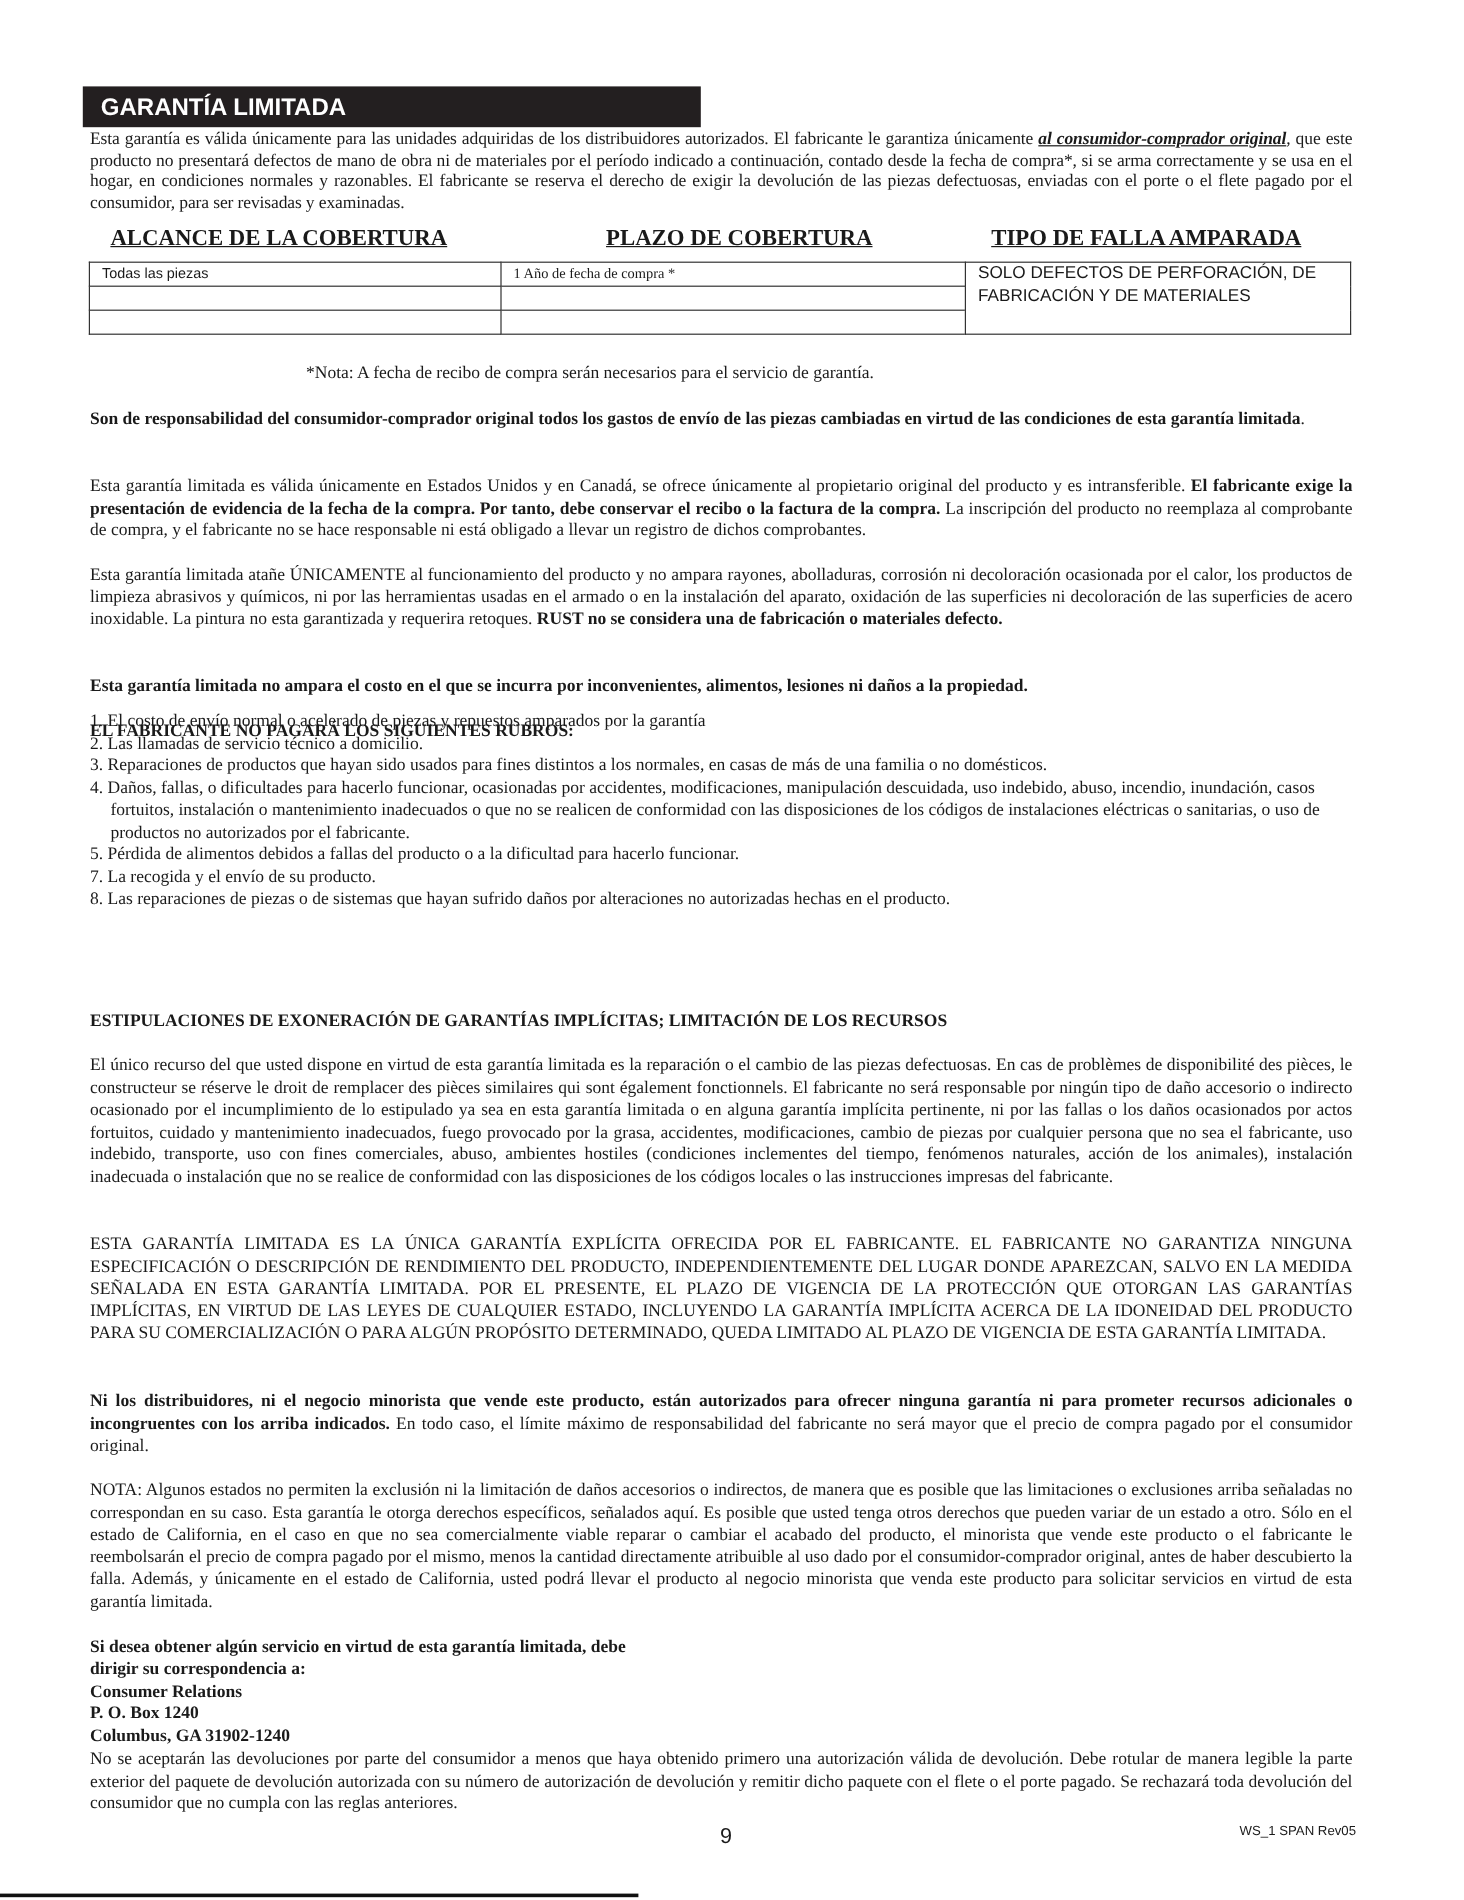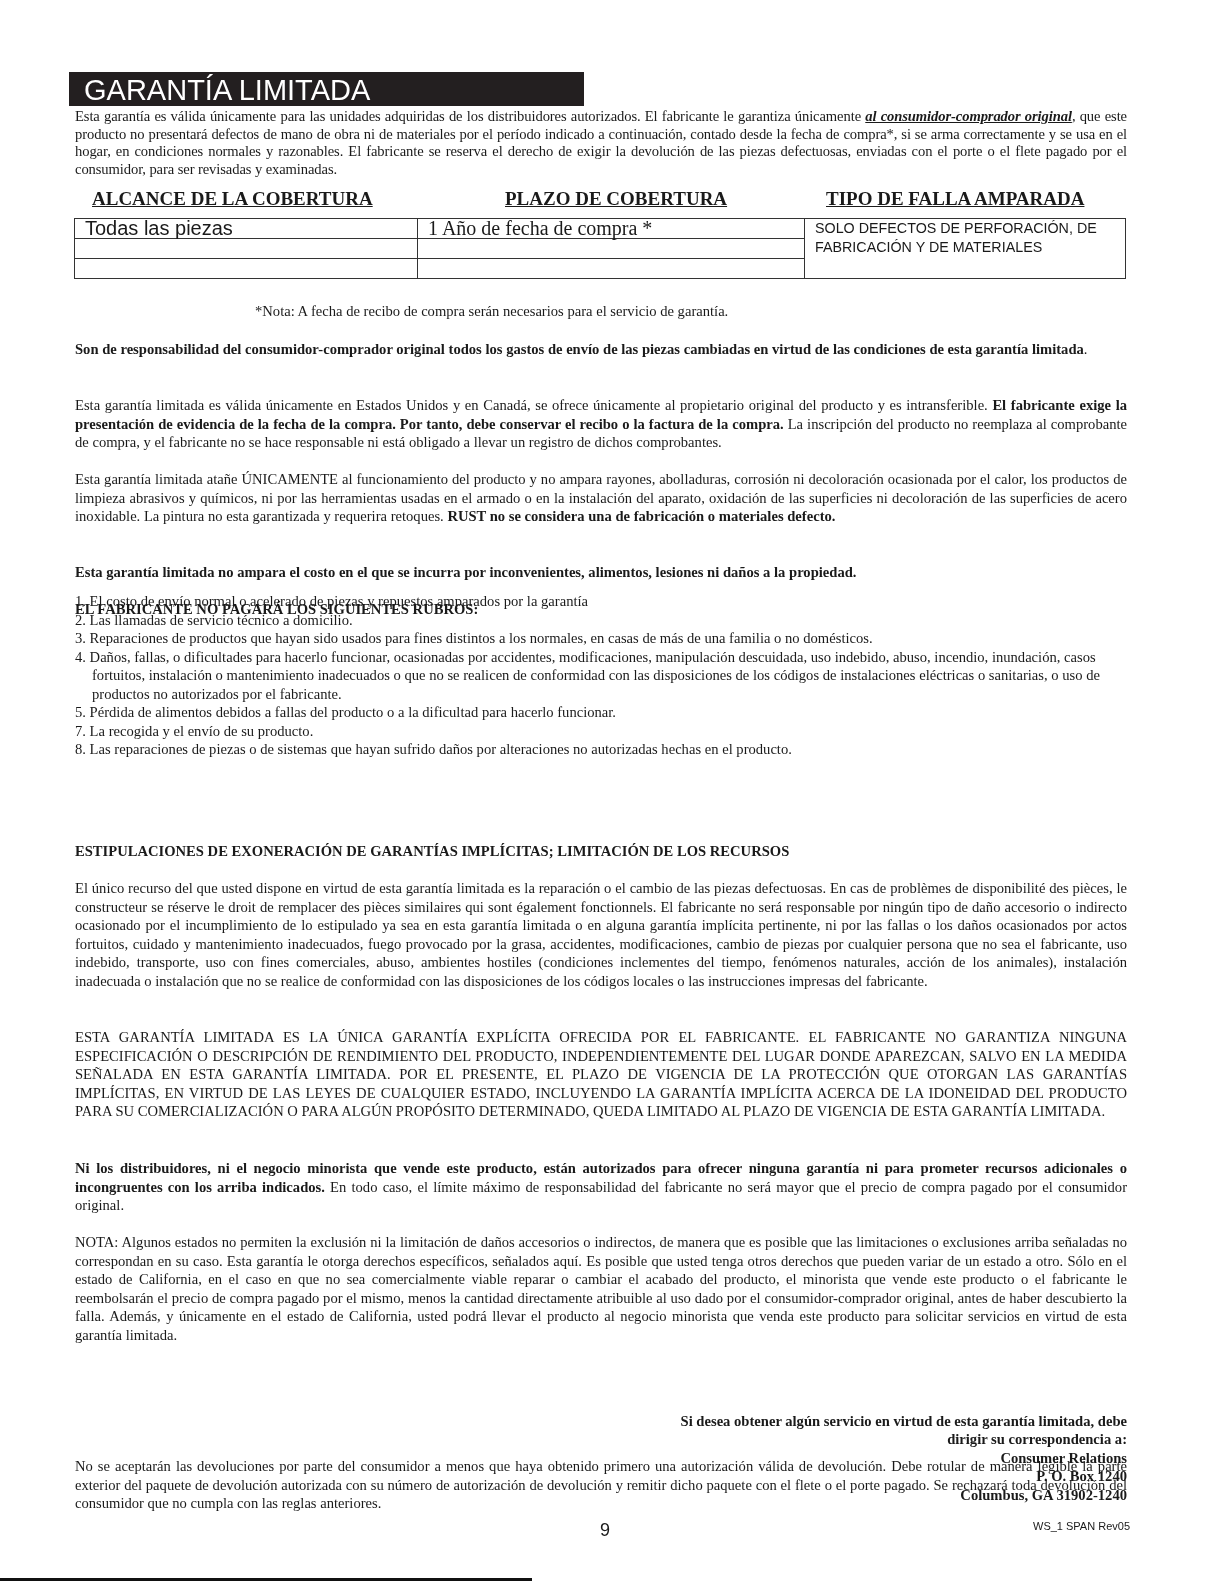--- a/index.html
+++ b/index.html
@@ -1,32 +1,32 @@
 <!DOCTYPE html>
 <html><head>
 <meta charset="utf-8">
 <style>
   html, body { margin: 0; padding: 0; background: #ffffff; }
   body { width: 1220px; height: 1583px; position: relative; overflow: hidden;
          font-family: "Liberation Serif", serif; color: #1a1a1a; font-size: 14.6px; line-height: 18.5px; }
   .title-bar { position: absolute; left: 69px; top: 72px; width: 515px; height: 34px; background: #231f20; }
   .title-bar span { position: absolute; left: 15px; top: 4px; color: #fff; font-family: "Liberation Sans", sans-serif;
-                    font-weight: normal; font-size: 29px; line-height: 28px; }
+                    font-weight: bold; font-size: 20px; line-height: 28px; }
   .block { position: absolute; left: 75px; width: 1052px; text-align: justify; }
   .intro { top: 108px; font-size: 14.6px; line-height: 17.5px; letter-spacing: -0.1px; }
   .bu { font-weight: bold; text-decoration: underline; font-style: italic; }
   .col-head { position: absolute; top: 187px; font-weight: bold; font-size: 19px; text-decoration: underline; line-height: 24px; }
   table.cov { position: absolute; left: 74px; top: 218px; width: 1052px; border-collapse: collapse; }
-  table.cov td { border: 1px solid #333; height: 19px; padding: 0 10px; vertical-align: top; font-size: 20px; }
+  table.cov td { border: 1px solid #333; height: 19px; padding: 0 10px; vertical-align: top; font-size: 12px; }
   .sans { font-family: "Liberation Sans", sans-serif; }
   .note { position: absolute; left: 255px; top: 302px; font-size: 14.6px; }
   .b { font-weight: bold; }
   ol.list { position: absolute; left: 75px; top: 592px; width: 1052px; margin: 0; padding: 0; list-style: none; }
   ol.list li { padding-left: 17px; text-indent: -17px; }
-  .center { position: absolute; left: 75px; width: 1052px; text-align: right; font-weight: bold; margin-top: 48px; }
+  .center { position: absolute; left: 75px; width: 1052px; text-align: left; font-weight: bold; }
   .page-num { position: absolute; left: 600px; top: 1521px; font-family: "Liberation Sans", sans-serif; font-size: 18px; }
   .rev { position: absolute; left: 986px; top: 1517px; font-family: "Liberation Sans", sans-serif; font-size: 11px; margin-left: 47px; }
   .bottom-rule { position: absolute; left: 0; top: 1578px; width: 532px; height: 3px; background: #111; }
 </style>
 </head>
 <body>
 
 <div class="title-bar">
   <span>GARANTÍA LIMITADA</span>
 </div>

